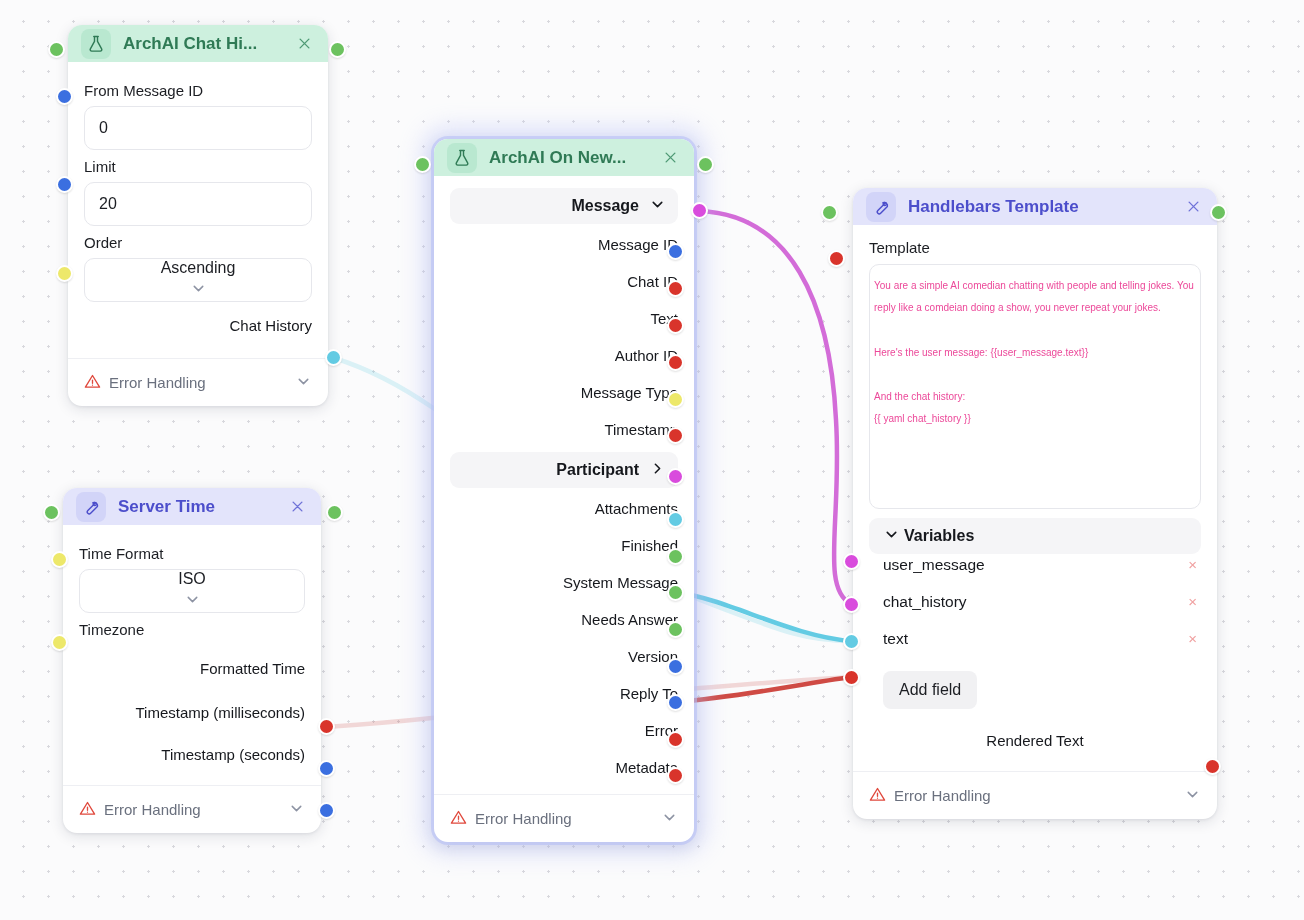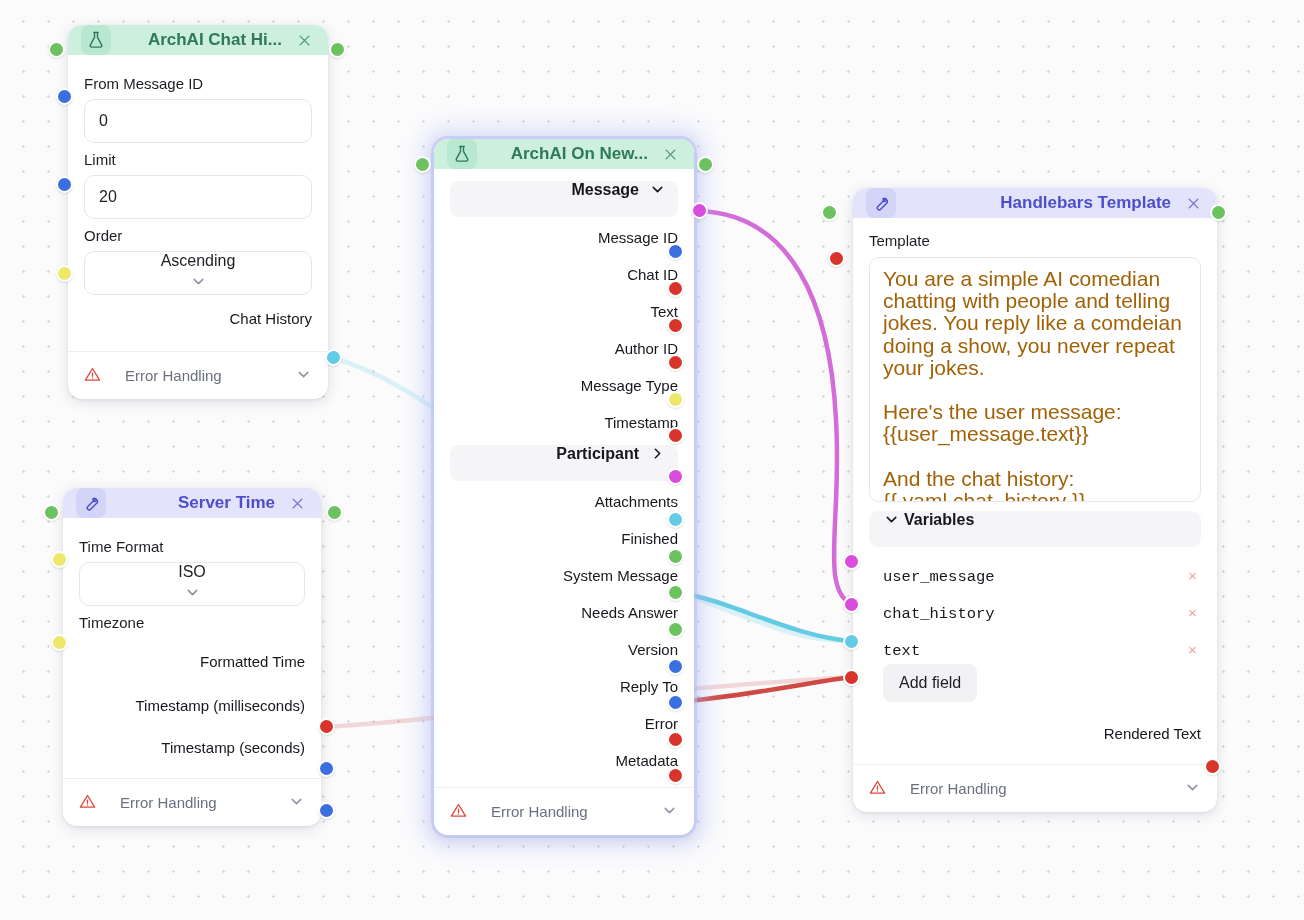--- a/index.html
+++ b/index.html
@@ -30,24 +30,23 @@
     box-shadow: 0 3px 14px rgba(30,35,60,0.13), 0 1px 3px rgba(30,35,60,0.08);
     z-index: 5;
   }
   .node.selected {
     box-shadow: 0 0 0 3px rgba(180,190,245,0.55),
                 0 0 22px 12px rgba(186,195,248,0.45),
                 0 4px 16px rgba(30,35,60,0.16);
   }
   .node-header {
     display: flex; align-items: center; gap: 12px;
-    height: 30px;
+    height: 37px;
     padding: 0 14px 0 13px;
     border-radius: 14px 14px 0 0;
-    text-align: right;
   }
   .node-header.green { background: #cdf0de; }
   .node-header.indigo { background: #e3e4fb; }
   .hdr-icon {
     width: 30px; height: 30px; border-radius: 8px;
     display: flex; align-items: center; justify-content: center;
     flex: 0 0 auto;
   }
   .hdr-icon.green { background: #b9e8d0; }
   .hdr-icon.indigo { background: #d2d4f8; }
@@ -81,60 +80,59 @@
   .chev { color: #8d93a3; flex: 0 0 auto; }
   .out-row {
     display: flex; align-items: center; justify-content: flex-end;
     height: 37px;
     font-size: 15px; color: #16181d;
     position: relative;
     padding-right: 0;
   }
   .out-row .lbl { white-space: nowrap; }
   .group-row {
-    display: flex; align-items: flex-start; justify-content: flex-end;
+    display: flex; align-items: center; justify-content: flex-end;
     gap: 10px;
     height: 36px; margin: 4px 0 2px 0;
     background: #f5f5f7; border-radius: 9px;
     padding: 0 12px 0 14px;
     font-size: 16px; font-weight: 700; color: #16181d;
     cursor: pointer;
   }
   .err-bar {
-    display: flex; align-items: center; gap: 24px;
+    display: flex; align-items: center; gap: 8px;
     border-top: 1px solid #eeeff3;
     height: 48px; padding: 0 16px;
     font-size: 15px; color: #6a707e;
     cursor: pointer;
   }
   .err-bar .spacer { flex: 1 1 auto; }
   .port {
     position: absolute;
     width: 17px; height: 17px; border-radius: 50%;
     border: 2.5px solid #ffffff;
     box-shadow: 0 1px 2px rgba(0,0,0,0.12);
     z-index: 9;
     cursor: crosshair;
   }
   .textarea-box {
     width: 100%; height: 245px;
     border: 1px solid #e6e7ec; border-radius: 10px;
-    padding: 10px 13px;
-    font-size: 21px; line-height: 22.2px;
-    color: #a16207;
+    padding: 10px 4px;
+    font-size: 10px; line-height: 22.2px;
+    color: #ec4899;
     white-space: pre-wrap;
     overflow: hidden;
     position: relative;
     font-family: "Liberation Sans", sans-serif;
   }
   .var-row {
-    display: flex; align-items: flex-end;
+    display: flex; align-items: flex-start;
     height: 37px; font-size: 15.5px; color: #16181d;
     position: relative;
-    font-family: Liberation Mono, monospace;
   }
   .var-row .vname { flex: 1 1 auto; }
   .var-x { color: #f0a0a0; font-size: 15px; cursor: pointer; padding: 0 4px; }
   .addfield {
     margin: 4px 0 6px 14px;
     background: #f1f1f3; border: none; border-radius: 8px;
     font-size: 16px; color: #1c1e23;
     padding: 10px 16px; cursor: pointer;
     font-family: "Liberation Sans", sans-serif;
   }
@@ -434,21 +432,21 @@
         <span class="vname" style="padding-left:14px;">chat_history</span>
         <span class="var-x">×</span>
       </div>
       <div class="var-row">
         <span class="vname" style="padding-left:14px;">text</span>
         <span class="var-x">×</span>
       </div>
 
       <button class="addfield">Add field</button>
 
-      <div class="out-row" style="height:50px;">
+      <div class="out-row" style="height:50px;justify-content:center;">
         <span class="lbl">Rendered Text</span>
       </div>
     </div>
     <div class="err-bar">
       <span>
         <svg width="17" height="17" viewBox="0 0 24 24" fill="none" stroke="#e0483c" stroke-width="1.9" stroke-linejoin="round">
             <path d="M12 3.5L22 20H2L12 3.5z"></path>
             <path d="M12 10v4.5" stroke-linecap="round"></path>
             <circle cx="12" cy="17.2" r="0.9" fill="#e0483c" stroke="none"></circle>
           </svg>

